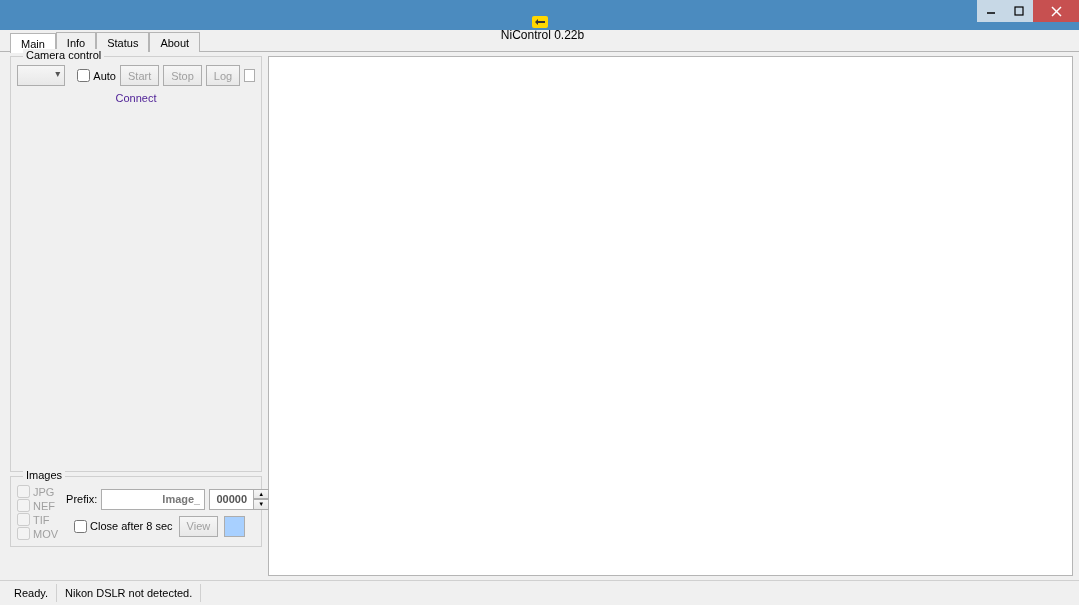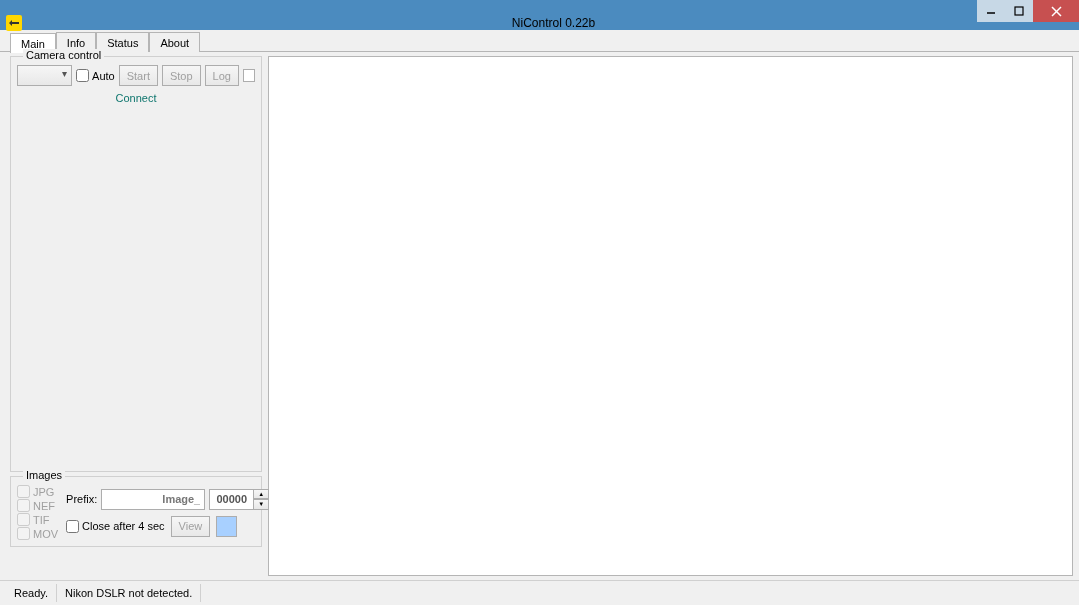--- a/index.html
+++ b/index.html
@@ -1,18 +1,18 @@
 <!DOCTYPE html>
 <html><head>
 <meta charset="utf-8">
 <style>
 * { box-sizing: border-box; margin: 0; padding: 0; font-family: "Segoe UI", Tahoma, sans-serif; font-size: 11px; }
 html, body { width: 1079px; height: 605px; overflow: hidden; }
 
-.titlebar { background: #4b8bbf; height: 30px; display: flex; align-items: center; padding: 16px 0 0 6px; position: relative; }
+.titlebar { background: #4b8bbf; height: 30px; display: flex; align-items: center; padding: 16px 0 0 6px; position: relative; flex-direction: column; }
 .titlebar .app-icon { width: 16px; height: 16px; margin-right: 6px; background: #ffd700; border-radius: 2px; display: flex; align-items: center; justify-content: center; }
 .titlebar .title { flex: 1; text-align: center; color: #000; font-size: 12px; }
 .window-controls { display: flex; height: 22px; position: absolute; right: 0; top: 0; }
 .window-controls div { width: 28px; height: 22px; display: flex; align-items: center; justify-content: center; font-family: Arial; }
 .window-controls .min-btn, .window-controls .max-btn { background: #c7d8e6; color: #000; }
 .window-controls .close-btn { background: #c75050; color: #fff; width: 46px; font-size: 12px; }
 
 .client-area { background: #f0f0f0; height: 575px; display: flex; flex-direction: column; }
 
 .tabs { display: flex; padding: 2px 0 0 10px; height: 22px; border-bottom: 1px solid #b5b5b5; background: #f0f0f0; }
@@ -24,27 +24,27 @@
 .left-panel { width: 252px; display: flex; flex-direction: column; gap: 4px; }
 .right-panel { flex: 1; background: #fff; border: 1px solid #b5b5b5; }
 
 .groupbox { border: 1px solid #d0d0d0; padding: 8px 6px 6px 6px; position: relative; background: #f0f0f0; }
 .groupbox .legend { position: absolute; top: -8px; left: 12px; background: #f0f0f0; padding: 0 3px; font-size: 11px; }
 
 .camera-group { height: 416px; }
 .camera-controls-row { display: flex; align-items: center; gap: 4px; margin-bottom: 6px; }
 .camera-dropdown { width: 60px; height: 21px; background: linear-gradient(#f6f6f6,#e8e8e8); border: 1px solid #adadad; position: relative; }
 .camera-dropdown::after { content: "▾"; position: absolute; right: 4px; top: 2px; font-size: 10px; color: #555; }
-.checkbox-wrap { display: flex; align-items: center; gap: 3px; }
+.checkbox-wrap { display: flex; align-items: center; gap: 3px; margin-left: 8px; }
 .checkbox-wrap input { width: 13px; height: 13px; }
 .btn { padding: 6px 7px; border: 1px solid #adadad; background: linear-gradient(#f6f6f6,#e8e8e8); height: 21px; display: flex; align-items: center; }
 .btn.disabled { color: #a0a0a0; }
 .small-check { width: 13px; height: 13px; border: 1px solid #adadad; background: #fff; }
 
-.connect-msg { text-align: center; font-size: 26px; color: #0f766e; line-height: 1.2; }
+.connect-msg { text-align: center; font-size: 26px; color: #4c1d95; line-height: 1.2; }
 .camera-img { margin: 10px auto 0; width: 220px; height: 180px; opacity: 0.15; position: relative; }
 
 .images-group { }
 .path-row { display: flex; gap: 4px; margin-bottom: 6px; }
 .path-input { flex: 1; height: 21px; border: 1px solid #adadad; background: #fff; padding: 0 4px; }
 .browse-btn { width: 24px; height: 21px; border: 1px solid #adadad; background: linear-gradient(#fef7dc,#fce389); display: flex; align-items: center; justify-content: center; }
 
 .images-bottom { display: flex; gap: 8px; align-items: center; }
 .format-col { display: flex; flex-direction: column; gap: 1px; }
 .format-col label { display: flex; align-items: center; gap: 3px; color: #a0a0a0; font-size: 10px; }
@@ -154,21 +154,21 @@
                 <div class="spinner-val">00000</div>
                 <div class="spinner-btns">
                   <div>▲</div>
                   <div>▼</div>
                 </div>
               </div>
             </div>
             <div class="close-row">
               <label class="checkbox-wrap">
                 <input type="checkbox" style="">
-                <span>Close after 4 sec</span>
+                <span>Close after 8 sec</span>
               </label>
               <div class="btn disabled">View</div>
               <div class="color-swatch"></div>
             </div>
           </div>
         </div>
       </div>
 
     </div>
 

